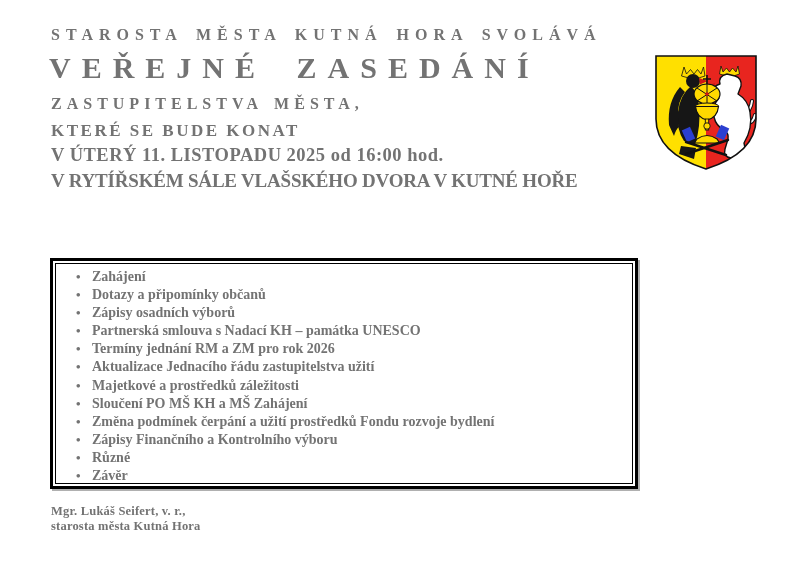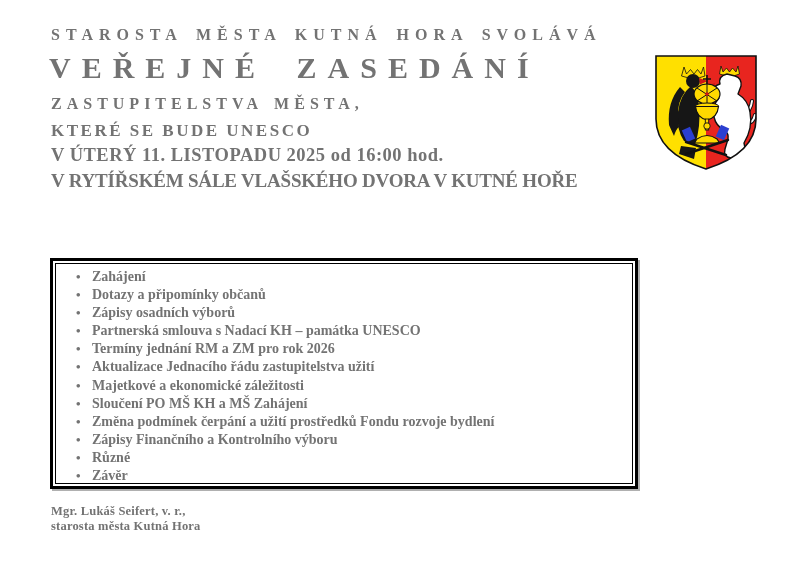--- a/index.html
+++ b/index.html
@@ -40,21 +40,21 @@
   .sig2{left:51px;top:519px;font-size:12.5px;letter-spacing:0.2px;}
 </style>
 </head>
 <body>
 
 <div class="page">
 
   <div class="abs l1">STAROSTA MĚSTA KUTNÁ HORA SVOLÁVÁ</div>
   <div class="abs l2">VEŘEJNÉ ZASEDÁNÍ</div>
   <div class="abs l3">ZASTUPITELSTVA MĚSTA,</div>
-  <div class="abs l4">KTERÉ SE BUDE UNESCO</div>
+  <div class="abs l4">KTERÉ SE BUDE KONAT</div>
   <div class="abs l5">V ÚTERÝ 11. LISTOPADU 2025 od 16:00 hod.</div>
   <div class="abs l6">V RYTÍŘSKÉM SÁLE VLAŠSKÉHO DVORA V KUTNÉ HOŘE</div>
 
   <svg class="coa" viewBox="0 0 110 120" aria-hidden="true">
     <defs>
       <clipPath id="shieldClip">
         <path d="M5,3 H105 V66 Q105,100 55,116 Q5,100 5,66 Z"></path>
       </clipPath>
     </defs>
     <g clip-path="url(#shieldClip)">
@@ -129,21 +129,21 @@
             <span class="item-text">Termíny jednání RM a ZM pro rok 2026</span>
           </li>
 
           <li>
             <span class="bullet">•</span>
             <span class="item-text">Aktualizace Jednacího řádu zastupitelstva užití</span>
           </li>
 
           <li>
             <span class="bullet">•</span>
-            <span class="item-text">Majetkové a ekonomické záležitosti</span>
+            <span class="item-text">Majetkové a prostředků záležitosti</span>
           </li>
 
           <li>
             <span class="bullet">•</span>
             <span class="item-text">Sloučení PO MŠ KH a MŠ Zahájení</span>
           </li>
 
           <li>
             <span class="bullet">•</span>
             <span class="item-text">Změna podmínek čerpání a užití prostředků Fondu rozvoje bydlení</span>

